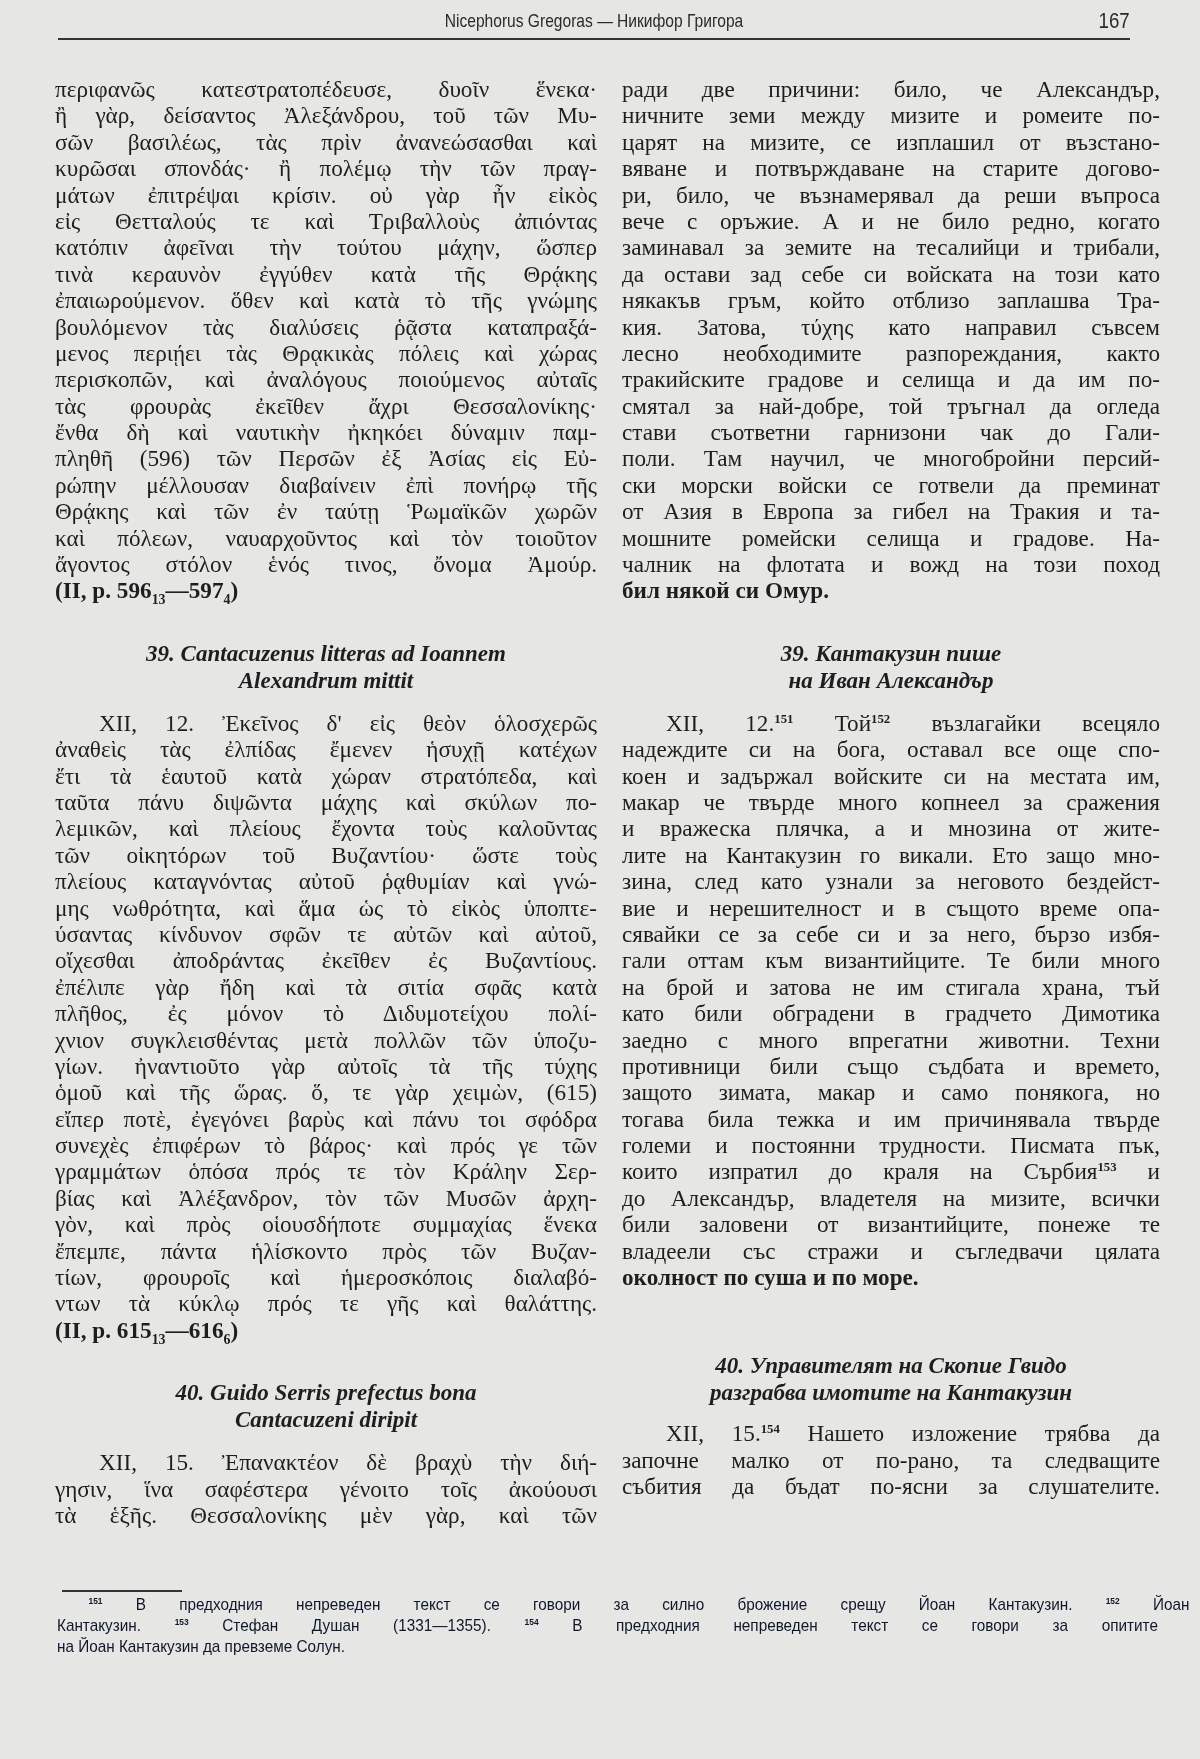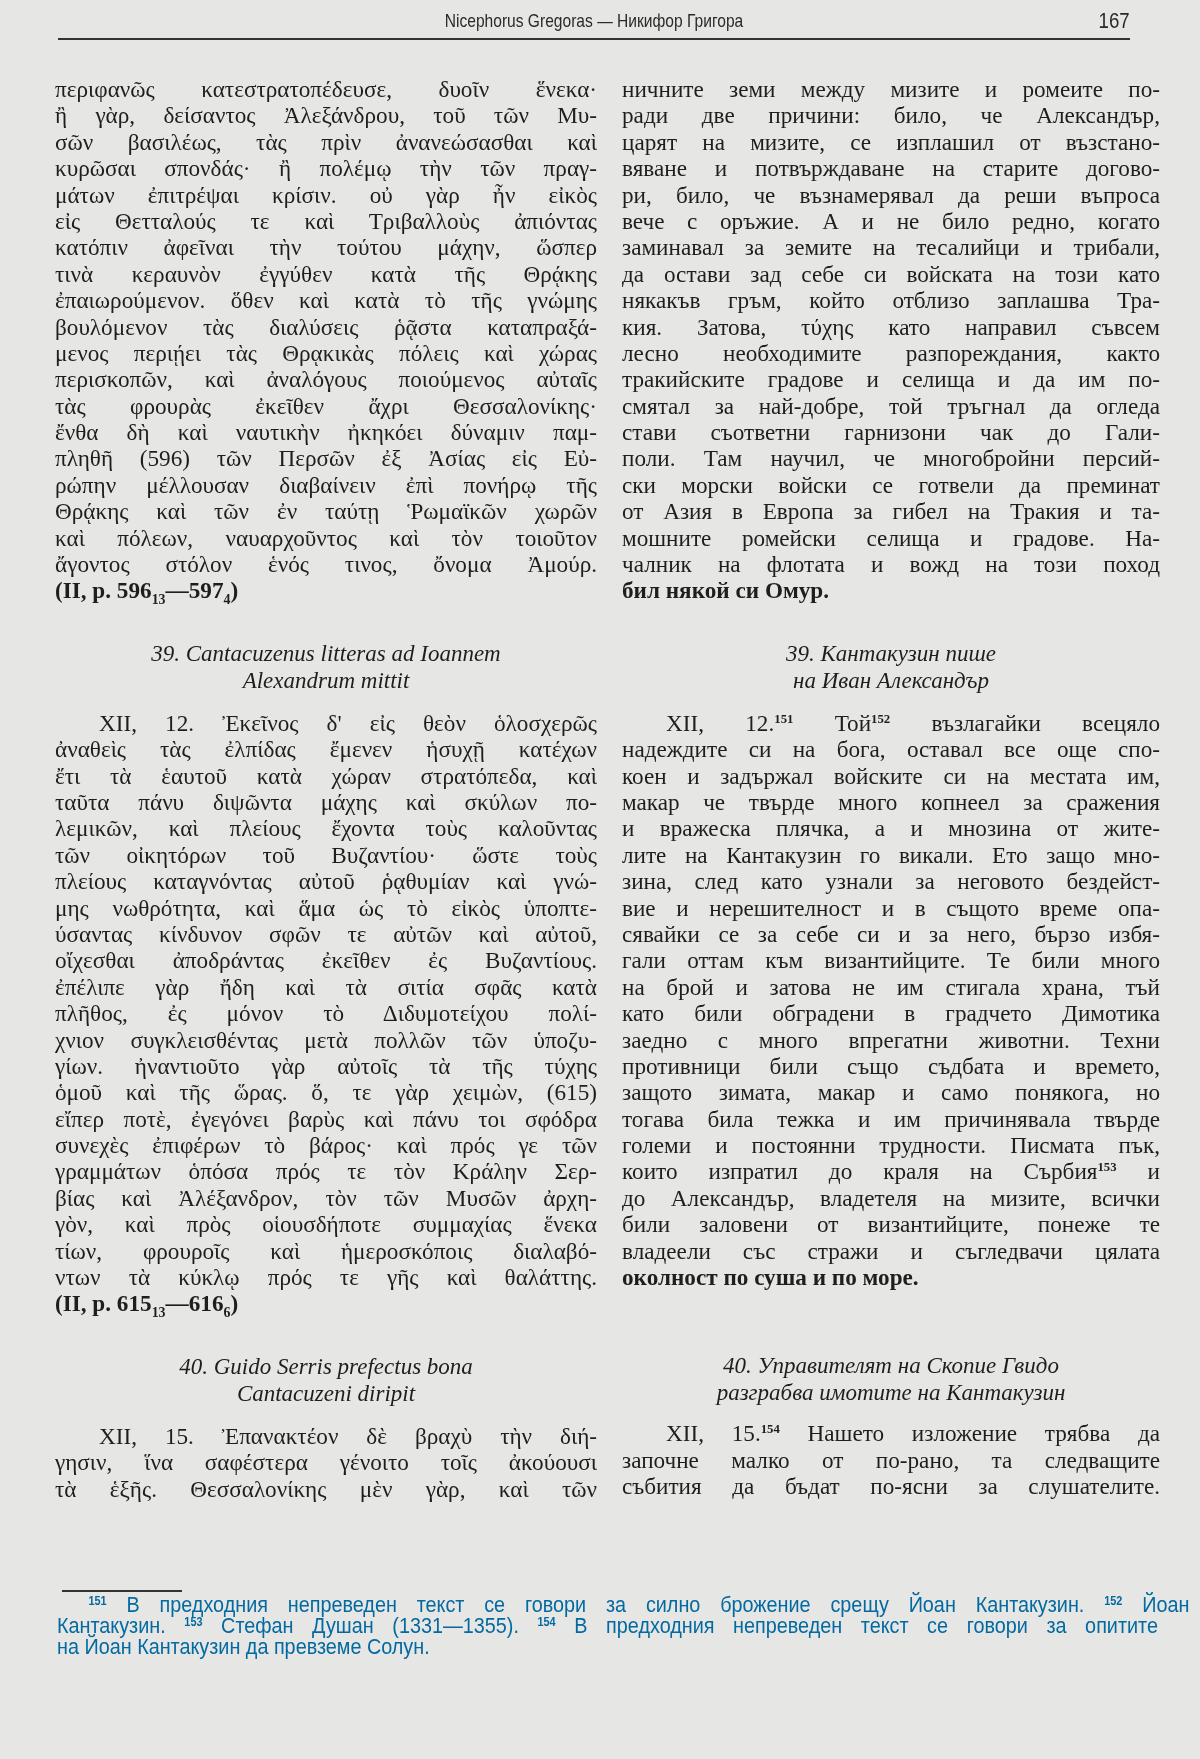--- a/index.html
+++ b/index.html
@@ -34,27 +34,28 @@
     font-size: 23.2px; line-height: 26.4px;
   }
   .col-left { left: 55px; }
   .col-right { left: 622px; width: 538px; }
   .line { display: block; text-align: justify; text-align-last: justify; white-space: nowrap; height: 26.4px; }
   .line.last { text-align-last: left; font-weight: bold; }
   .line.indent { padding-left: 44px; }
   .heading {
     font-style: italic; text-align: center; font-size: 23px; line-height: 27px;
     margin: 0;
+    font-weight: bold;
   }
   sub, sup { font-size: 60%; line-height: 0; }
   sup.fn { font-weight: bold; font-size: 55%; vertical-align: 0.6em; }
   .footnotes {
     position: absolute; left: 57px; top: 1594px; width: 1102px;
     font-family: "Liberation Sans", "DejaVu Sans", sans-serif;
-    font-size: 22px; line-height: 21px; color: #0369a1;
+    font-size: 17px; line-height: 21px; color: #0f172a;
   }
   .fn-rule { position: absolute; left: 62px; top: 1590px; width: 120px; height: 2px; background: #333; }
   .footnotes .fline { display: block; white-space: nowrap; text-align: justify; text-align-last: justify; transform: scaleX(0.9); transform-origin: left; width: 111%; }
   .footnotes .fline.last { text-align-last: left; }
   .footnotes .fline.indent { padding-left: 35px; }
 </style>
 </head>
 <body>
 
 <div class="header">
@@ -108,20 +109,21 @@
       <span class="line">ἐπέλιπε γὰρ ἤδη καὶ τὰ σιτία σφᾶς κατὰ</span>
       <span class="line">πλῆθος, ἐς μόνον τὸ Διδυμοτείχου πολί-</span>
       <span class="line">χνιον συγκλεισθέντας μετὰ πολλῶν τῶν ὑποζυ-</span>
       <span class="line">γίων. ἠναντιοῦτο γὰρ αὐτοῖς τὰ τῆς τύχης</span>
       <span class="line">ὁμοῦ καὶ τῆς ὥρας. ὅ, τε γὰρ χειμὼν, (615)</span>
       <span class="line">εἴπερ ποτὲ, ἐγεγόνει βαρὺς καὶ πάνυ τοι σφόδρα</span>
       <span class="line">συνεχὲς ἐπιφέρων τὸ βάρος· καὶ πρός γε τῶν</span>
       <span class="line">γραμμάτων ὁπόσα πρός τε τὸν Κράλην Σερ-</span>
       <span class="line">βίας καὶ Ἀλέξανδρον, τὸν τῶν Μυσῶν ἀρχη-</span>
       <span class="line">γὸν, καὶ πρὸς οἱουσδήποτε συμμαχίας ἕνεκα</span>
+      <span class="line">ἔπεμπε, πάντα ἡλίσκοντο πρὸς τῶν Βυζαν-</span>
       <span class="line">τίων, φρουροῖς καὶ ἡμεροσκόποις διαλαβό-</span>
       <span class="line">ντων τὰ κύκλῳ πρός τε γῆς καὶ θαλάττης.</span>
     </div>
   <div class="line last">
     <span>(II, p. 615</span><sub>13</sub><span>—616</span><sub>6</sub><span>)</span>
   </div>
   <div style="height:36px"></div>
   <div class="heading">
     <div>40. Guido Serris prefectus bona</div>
     <div>Cantacuzeni diripit</div>
@@ -129,22 +131,22 @@
   <div style="height:16px"></div>
   <div id="l-p3">
       <span class="line indent">XII, 15. Ἐπανακτέον δὲ βραχὺ τὴν διή-</span>
       <span class="line">γησιν, ἵνα σαφέστερα γένοιτο τοῖς ἀκούουσι</span>
       <span class="line">τὰ ἑξῆς. Θεσσαλονίκης μὲν γὰρ, καὶ τῶν</span>
     </div>
 </div>
 
 <div class="col col-right">
   <div id="r-p1">
+      <span class="line">ради две причини: било, че Александър,</span>
       <span class="line">ничните земи между мизите и ромеите по-</span>
-      <span class="line">ради две причини: било, че Александър,</span>
       <span class="line">царят на мизите, се изплашил от възстано-</span>
       <span class="line">вяване и потвърждаване на старите догово-</span>
       <span class="line">ри, било, че възнамерявал да реши въпроса</span>
       <span class="line">вече с оръжие. А и не било редно, когато</span>
       <span class="line">заминавал за земите на тесалийци и трибали,</span>
       <span class="line">да остави зад себе си войската на този като</span>
       <span class="line">някакъв гръм, който отблизо заплашва Тра-</span>
       <span class="line">кия. Затова, τύχης като направил съвсем</span>
       <span class="line">лесно необходимите разпореждания, както</span>
       <span class="line">тракийските градове и селища и да им по-</span>

